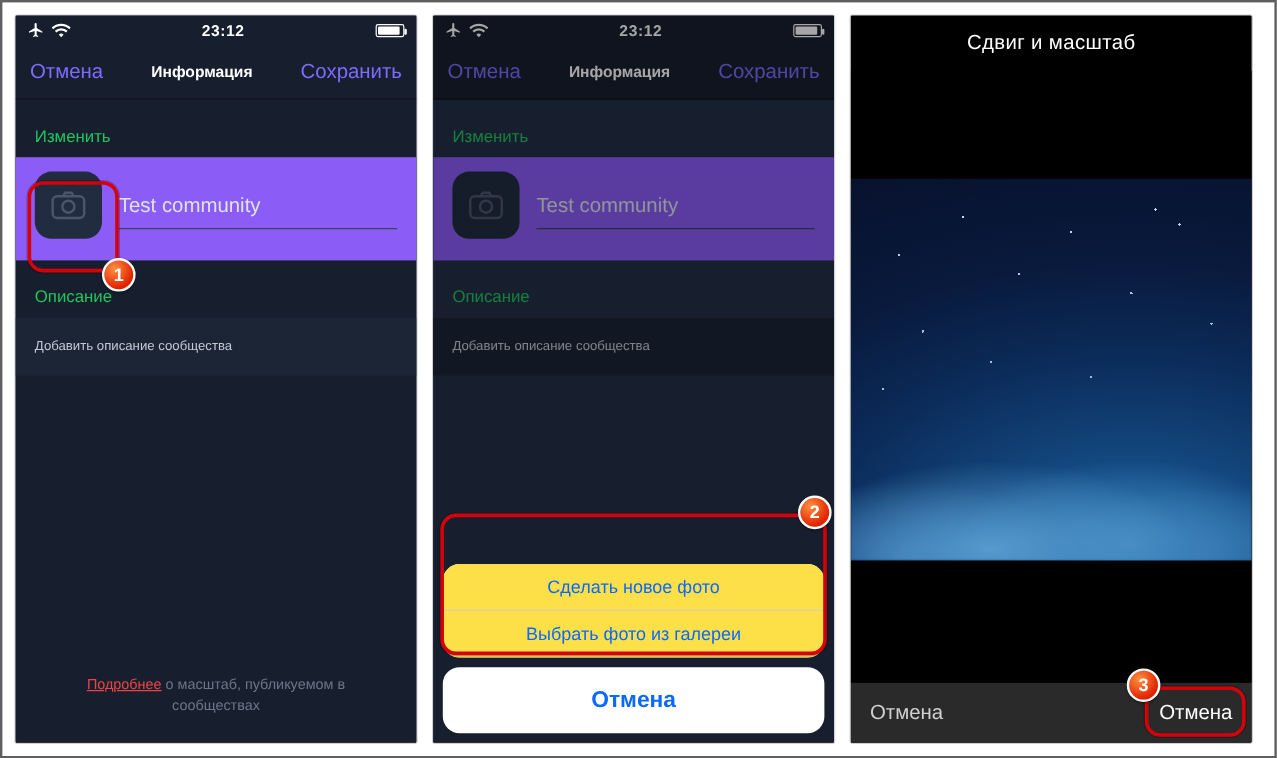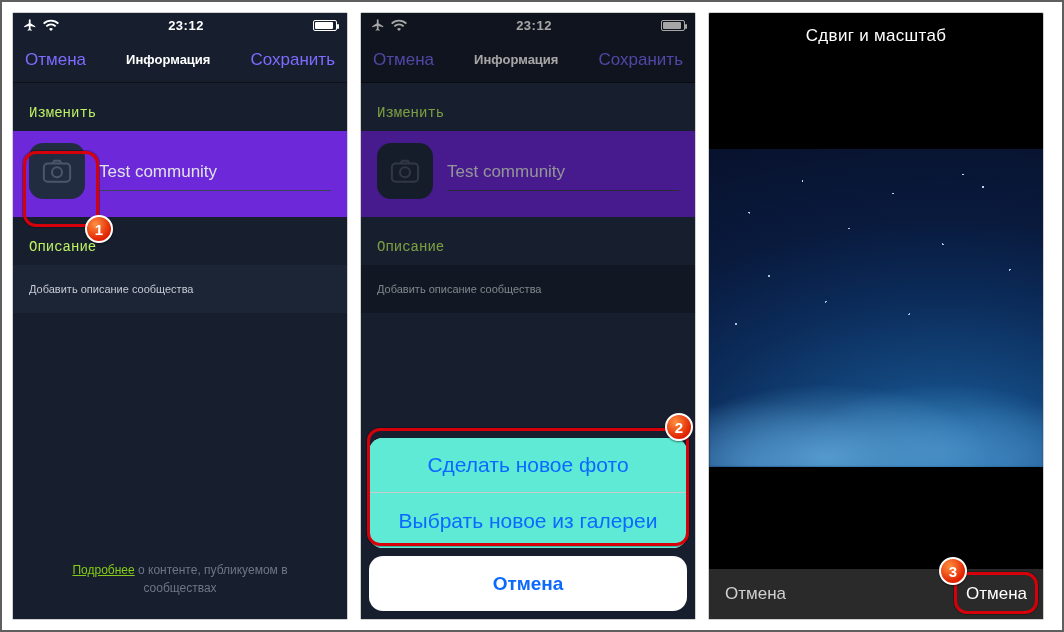--- a/index.html
+++ b/index.html
@@ -58,27 +58,26 @@
     border-bottom: 1px solid #0c111a;
   }
   .nav-title { color:#fff; font-size:13px; font-weight:600; }
   .nav-link  { color:#7c6cff; font-size:17px; }
 
   
   .content { flex:1; display:flex; flex-direction:column; background:#171f2e; }
   .section-label {
     padding: 22px 16px 10px;
     font-size: 14px;
-    color:#bef264;
-    font-family:Liberation Mono, monospace;
+    color:#22c55e;
   }
   .name-row {
     display:flex; align-items:center; gap:14px;
     padding: 12px 16px 18px;
-    background:#6d28d9;
+    background:#8b5cf6;
   }
   .avatar-btn {
     width:56px; height:56px;
     background:#222c40;
     border-radius:14px;
     display:flex; align-items:center; justify-content:center;
   }
   .avatar-btn svg { opacity:.55; }
   .name-field {
     flex:1;
@@ -94,45 +93,45 @@
     color:#c5cad4;
   }
   .footer-note {
     margin-top:auto;
     padding:0 26px 22px;
     text-align:center;
     font-size:12px;
     color:#6d7686;
     line-height:1.5;
   }
-  .footer-note .u { text-decoration:underline; color:#84cc16;}
+  .footer-note .u { text-decoration:underline; color:#ef4444;}
 
   .dimmed .section-label,
   .dimmed .name-row,
   .dimmed .desc-row,
   .dimmed .navbar,
   .dimmed .statusbar { filter: brightness(.65); }
 
   
   .sheet-wrap {
     position:absolute; left:0; right:0; bottom:0;
     padding:8px;
   }
   .sheet-group {
     border-radius:14px;
     overflow:hidden;
     background:#e8e9eb;
   }
   .sheet-item {
-    height:55px;
-    display:flex; align-items:center; justify-content:center;
-    font-size:21px;
+    height:39px;
+    display:flex; align-items:center; justify-content:center;
+    font-size:15px;
     color:#0b69ff;
     border-bottom:1px solid #c9cacc;
-    background:#5eead4;
+    background:#fde047;
   }
   .sheet-item:last-child { border-bottom:none; }
   .sheet-cancel {
     margin-top:8px;
     height:55px;
     border-radius:14px;
     background:#ffffff;
     display:flex; align-items:center; justify-content:center;
     font-size:19px; font-weight:600;
     color:#0b69ff;
@@ -260,21 +259,21 @@
             <circle cx="12" cy="11" r="4"></circle>
             <path d="M8.5 4l1.3-2.3h4.4L15.5 4"></path>
           </svg>
       </div>
       <div class="name-field">Test community</div>
     </div>
     <div class="section-label">Описание</div>
     <div class="desc-row">Добавить описание сообщества</div>
 
     <div class="footer-note">
-      <span class="u">Подробнее</span><span> о контенте, публикуемом в сообществах</span>
+      <span class="u">Подробнее</span><span> о масштаб, публикуемом в сообществах</span>
     </div>
   </div>
 
   <div class="hl" style="left:10px; top:138px; width:76px; height:76px;"></div>
   <div class="badge" style="left:72px; top:202px;">1</div>
 </div>
 
 <div class="phone dimmed">
   <div class="statusbar">
     <div class="left">
@@ -315,21 +314,21 @@
       </div>
       <div class="name-field">Test community</div>
     </div>
     <div class="section-label">Описание</div>
     <div class="desc-row">Добавить описание сообщества</div>
   </div>
 
   <div class="sheet-wrap" style="z-index:10;">
     <div class="sheet-group">
       <div class="sheet-item">Сделать новое фото</div>
-      <div class="sheet-item">Выбрать новое из галереи</div>
+      <div class="sheet-item">Выбрать фото из галереи</div>
     </div>
     <div class="sheet-cancel">Отмена</div>
   </div>
 
   <div class="hl" style="left:6px; top:415px; right:6px; height:118px; z-index:20;"></div>
   <div class="badge" style="right:2px; top:400px;">2</div>
 </div>
 
 <div class="phone crop-phone">
   <div class="crop-title">Сдвиг и масштаб</div>

